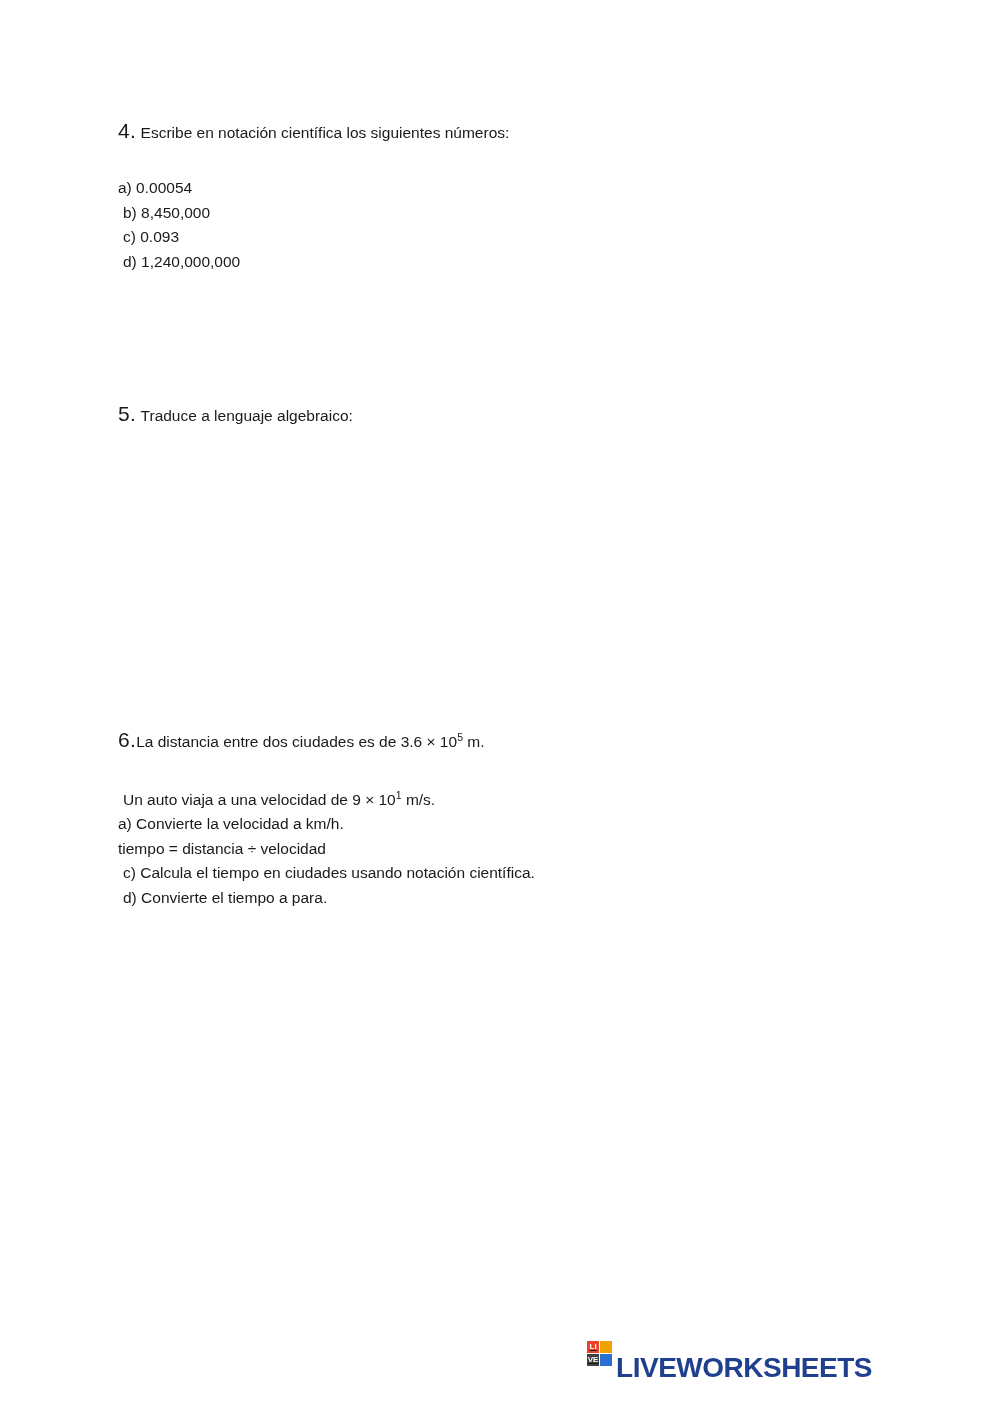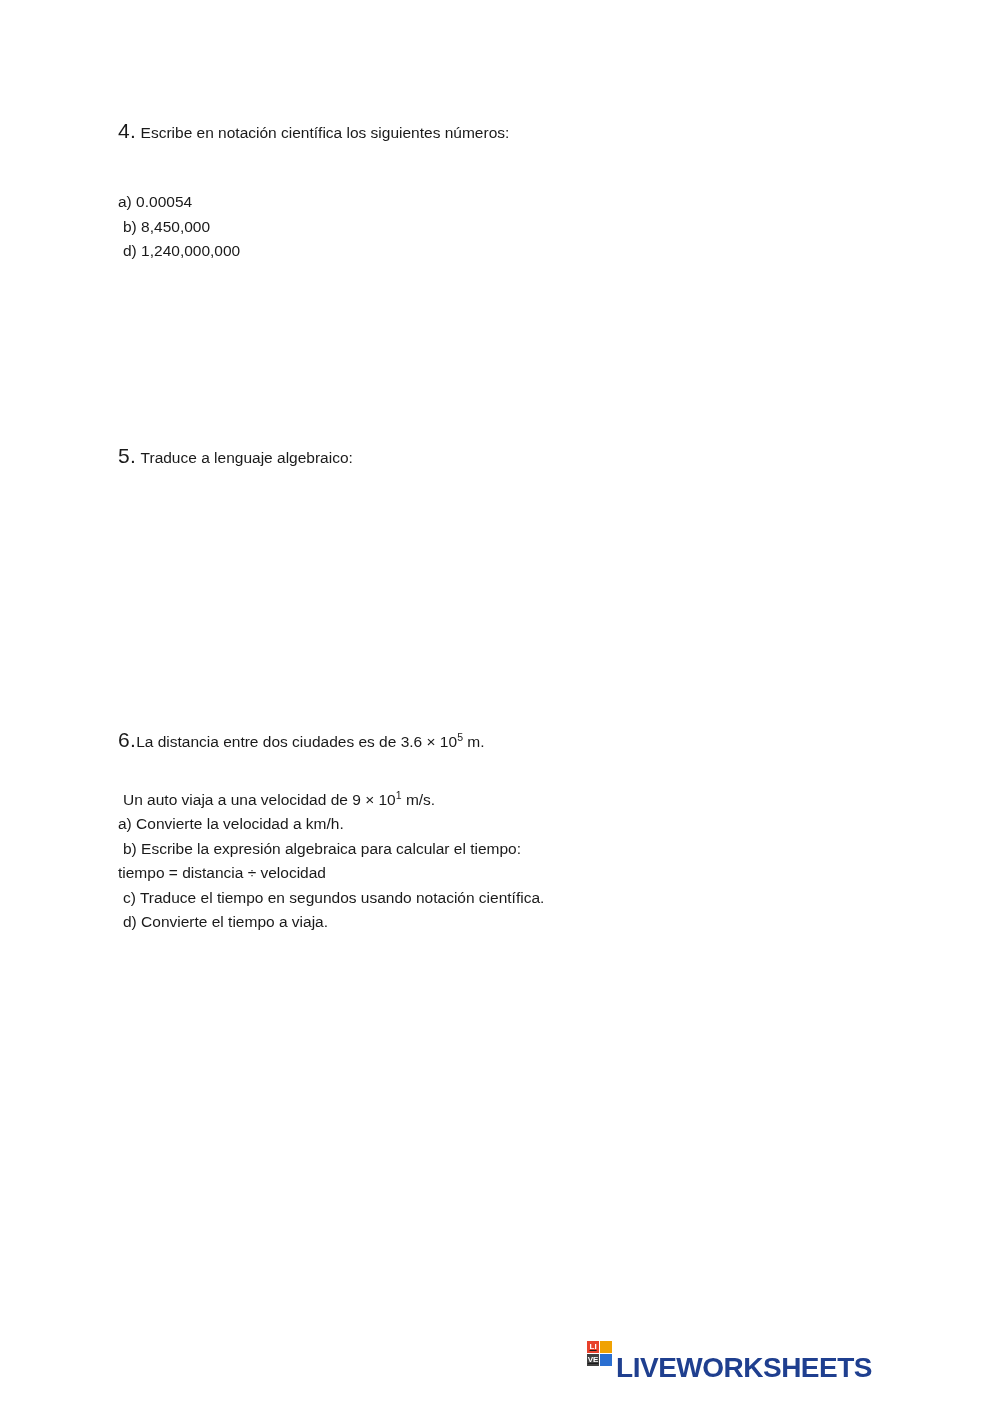--- a/index.html
+++ b/index.html
@@ -55,24 +55,24 @@
     font-size: 15.5px;
     line-height: 24.5px;
     white-space: nowrap;
   }
   .items li.indent {
     padding-left: 5px;
   }
 
   
   #block4 { top: 118px; }
-  #block4 .items { margin-top: 46px; }
+  #block4 .items { margin-top: 32px; }
 
   
-  #block5 { top: 443px; }
+  #block5 { top: 401px; }
   #block5 .items { margin-top: 30px; }
 
   
   #block6 { top: 728px; }
   #block6 .lead {
     font-size: 15.5px;
     line-height: 24.5px;
     white-space: nowrap;
   }
   #block6 .lead.second { padding-left: 5px; margin-top: 33px; }
@@ -130,44 +130,44 @@
 <div class="page">
 
   <div class="block" id="block4">
     <div class="q-head">
       <span class="q-num">4.</span>
       <span class="q-title">Escribe en notación científica los siguientes números:</span>
     </div>
     <ul class="items">
       <li>a) 0.00054</li>
       <li class="indent">b) 8,450,000</li>
+      <li class="indent">c) 0.093</li>
       <li class="indent">d) 1,240,000,000</li>
     </ul>
   </div>
 
   <div class="block" id="block5">
     <div class="q-head">
       <span class="q-num">5.</span>
       <span class="q-title">Traduce a lenguaje algebraico:</span>
     </div>
   </div>
 
   <div class="block" id="block6">
     <div class="lead">
       <span class="q-num tight">6.</span><span>La distancia entre dos ciudades es de 3.6 × 10</span><sup>5</sup><span> m.</span>
     </div>
     <div class="lead second">
       <span>Un auto viaja a una velocidad de 9 × 10</span><sup>1</sup><span> m/s.</span>
     </div>
     <ul class="items">
       <li>a) Convierte la velocidad a km/h.</li>
-      <li class="indent">b) Escribe la expresión algebraica para calcular el tiempo:</li>
       <li>tiempo = distancia ÷ velocidad</li>
-      <li class="indent">c) Traduce el tiempo en segundos usando notación científica.</li>
-      <li class="indent">d) Convierte el tiempo a viaja.</li>
+      <li class="indent">c) Calcula el tiempo en ciudades usando notación científica.</li>
+      <li class="indent">d) Convierte el tiempo a para.</li>
     </ul>
   </div>
 
   <div class="footer-logo">
     <div class="logo-mark">
       <span class="lm-l">LI</span>
       <span class="lm-i"></span>
       <span class="lm-v">VE</span>
       <span class="lm-e"></span>
     </div>

